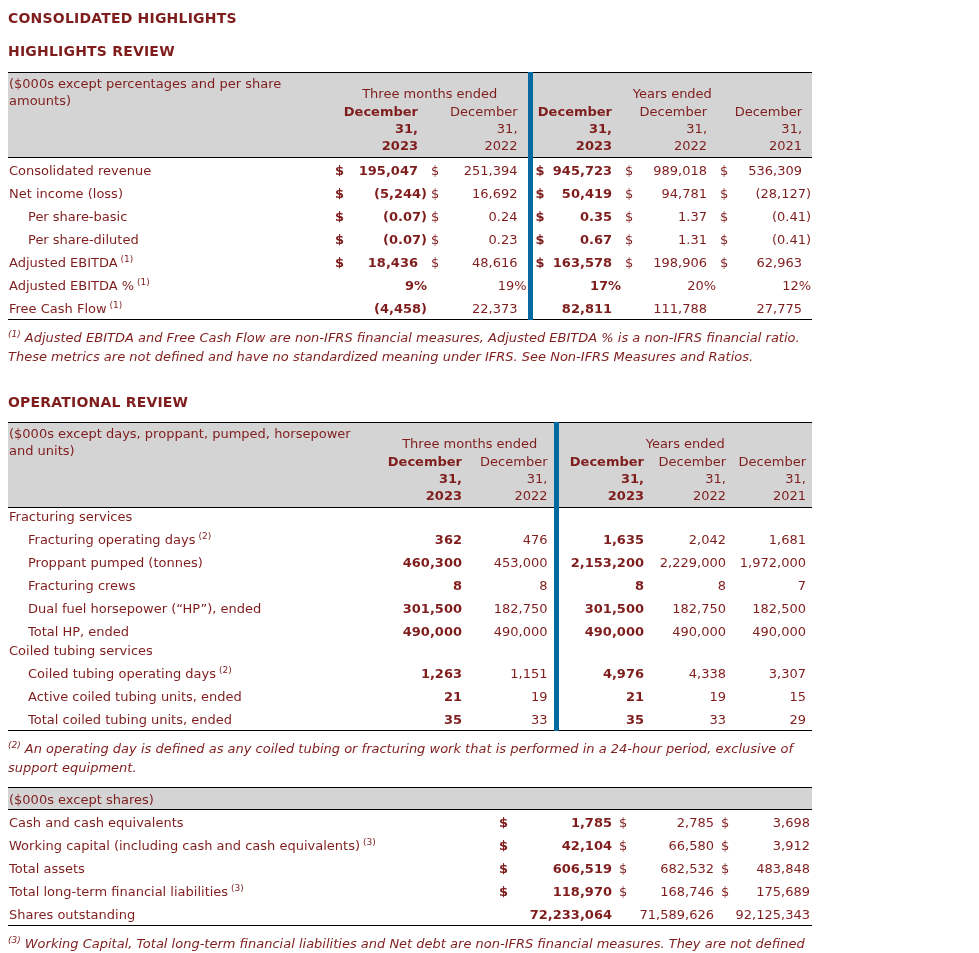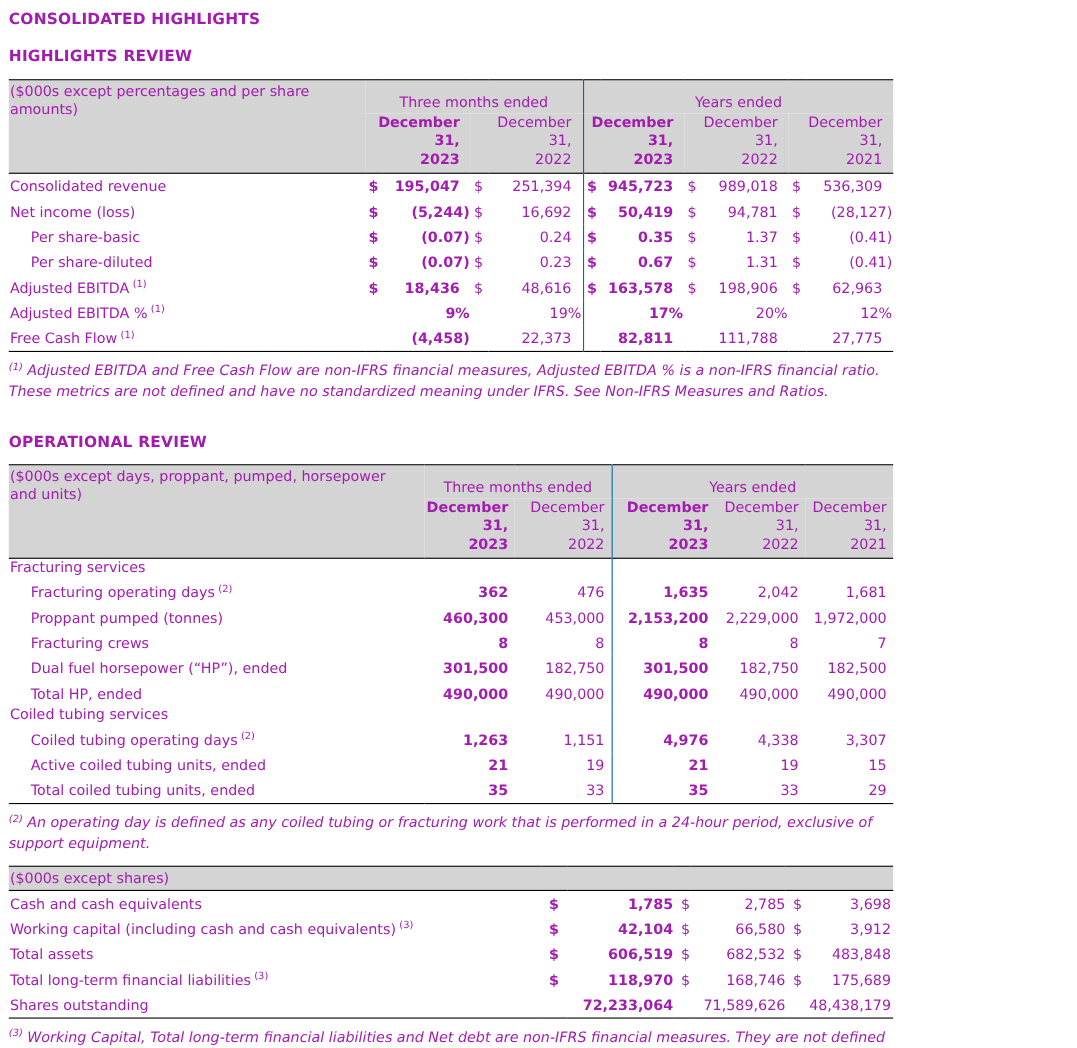--- a/index.html
+++ b/index.html
@@ -1,21 +1,21 @@
 <!DOCTYPE html>
 <html><head>
 <meta charset="utf-8">
 <style>
   * { box-sizing: border-box; }
   html,body { margin:0; padding:0; background:#ffffff; }
   .page {
     width:979px; height:953px; overflow:hidden;
     padding:8px 0 0 8px;
     font-family:"DejaVu Sans","Liberation Sans",sans-serif;
-    font-size:13px; color:#a21caf;
+    font-size:13px; color:#7f1d1d;
   }
   .title   { font-size:14px; font-weight:bold; margin:2px 0 17px 0; letter-spacing:.2px; }
   .section-h { font-size:14px; font-weight:bold; margin:0 0 13px 0; letter-spacing:.2px; }
   .section-h.op { margin:28px 0 12px 0; }
 
   table { border-collapse:collapse; table-layout:fixed; width:804px;
           border-top:1px solid #000; border-bottom:1px solid #000; }
   td { line-height:18px; padding:0 0 1px 0; vertical-align:bottom;
        overflow:visible; white-space:nowrap; }
   thead td { background:#d4d4d4; white-space:normal; }
@@ -24,21 +24,21 @@
   .unit { vertical-align:top; line-height:17px; padding:2px 14px 0 1px; text-align:left; }
   .grp  { text-align:center; line-height:17px; padding-top:12px; }
   .colh { text-align:right; line-height:17px; padding-right:10px; padding-bottom:3px; }
   .lbl  { text-align:left; padding-left:1px; }
   .ind  { padding-left:20px; }
   .sec  { padding-left:1px; }
   .d    { text-align:left; padding-left:3px; }
   .v    { text-align:right; padding-right:10px; }
   .v.ovf{ padding-right:1px; }
   .b    { font-weight:bold; }
-  .divL { border-left:1px solid #0369a1; }
+  .divL { border-left:5px solid #0369a1; }
 
   table.ot .v    { padding-right:6px; }
   table.ot .colh { padding-right:6px; }
 
   table.bt { margin-top:10px; }
   table.bt .v  { padding-right:0; }
   table.bt .d  { padding-left:7px; }
   table.bt .vlast { padding-right:2px; }
   table.bt .colh-year { text-align:right; padding-right:14px; line-height:22px; padding-bottom:2px; }
   table.bt .unit2 { line-height:19px; padding:2px 0 0 1px; vertical-align:top; white-space:nowrap; }
@@ -339,20 +339,20 @@
         <td class="d">$</td>
           <td class="v vlast">175,689</td>
       </tr>
       <tr>
         <td class="lbl"><span>Shares outstanding</span><sup class="m"></sup></td>
         <td class="d b"></td>
           <td class="v b">72,233,064</td>
         <td class="d"></td>
           <td class="v">71,589,626</td>
         <td class="d"></td>
-          <td class="v vlast">48,438,179</td>
+          <td class="v vlast">92,125,343</td>
       </tr>
     </tbody>
   </table>
 
   <div class="fn"><sup>(3)</sup><span>Working Capital, Total long-term financial liabilities and Net debt are non-IFRS financial measures. They are not defined and have no standardized meaning under IFRS. See Non-IFRS Measures and Ratios.</span></div>
 
 </div>
 
 </body></html>

